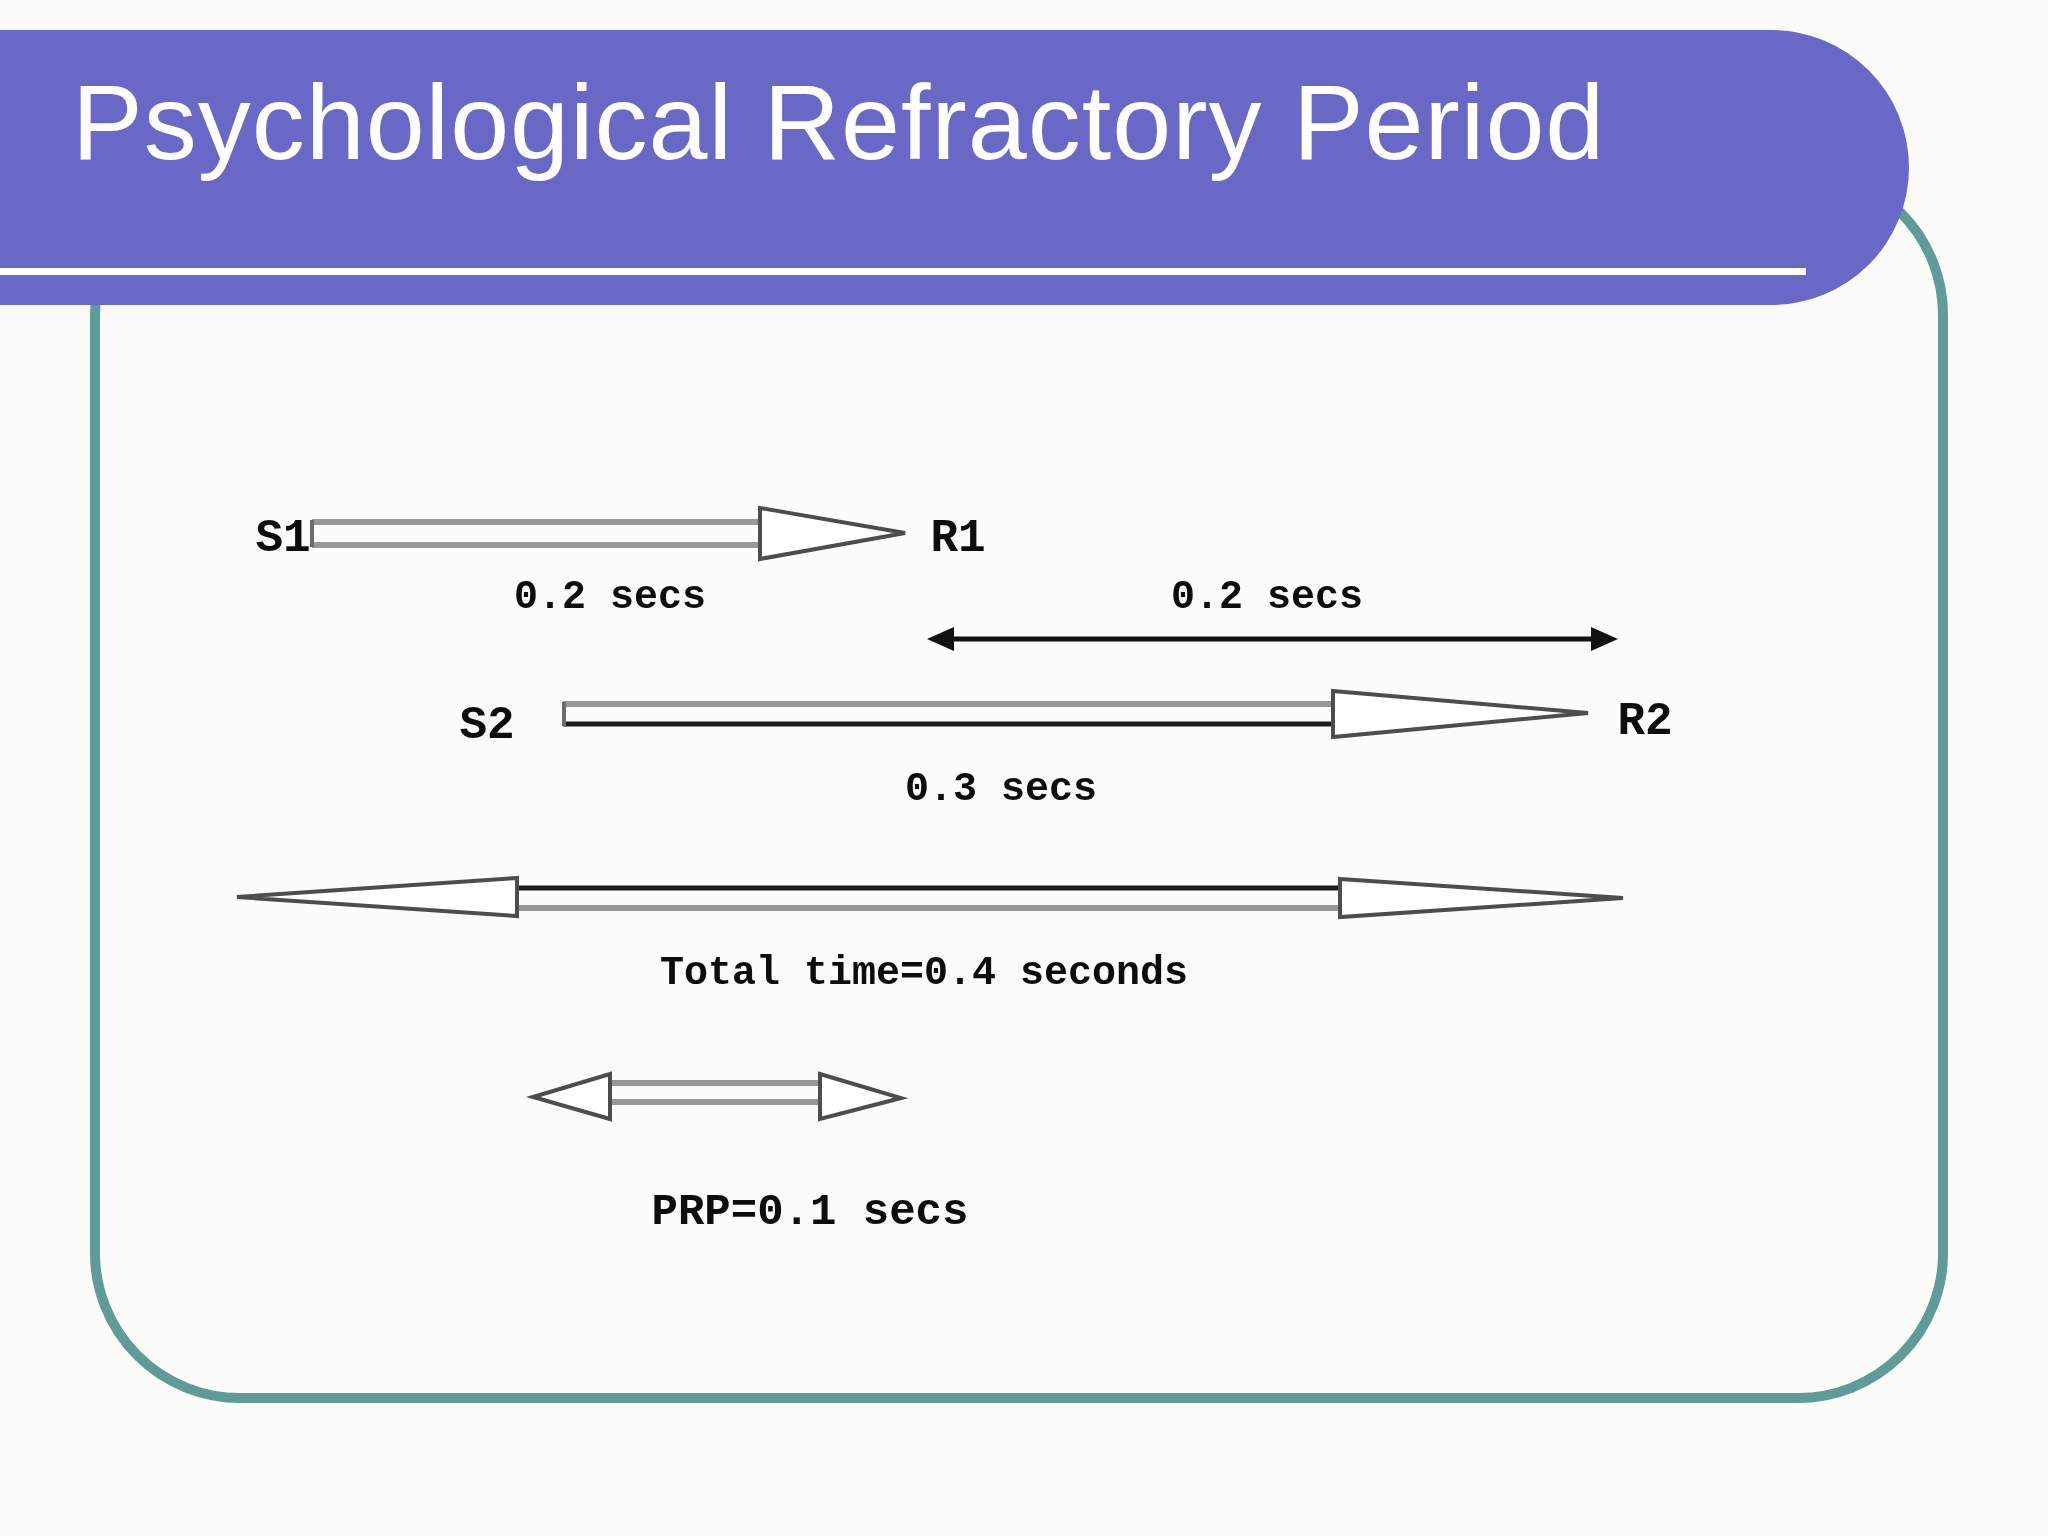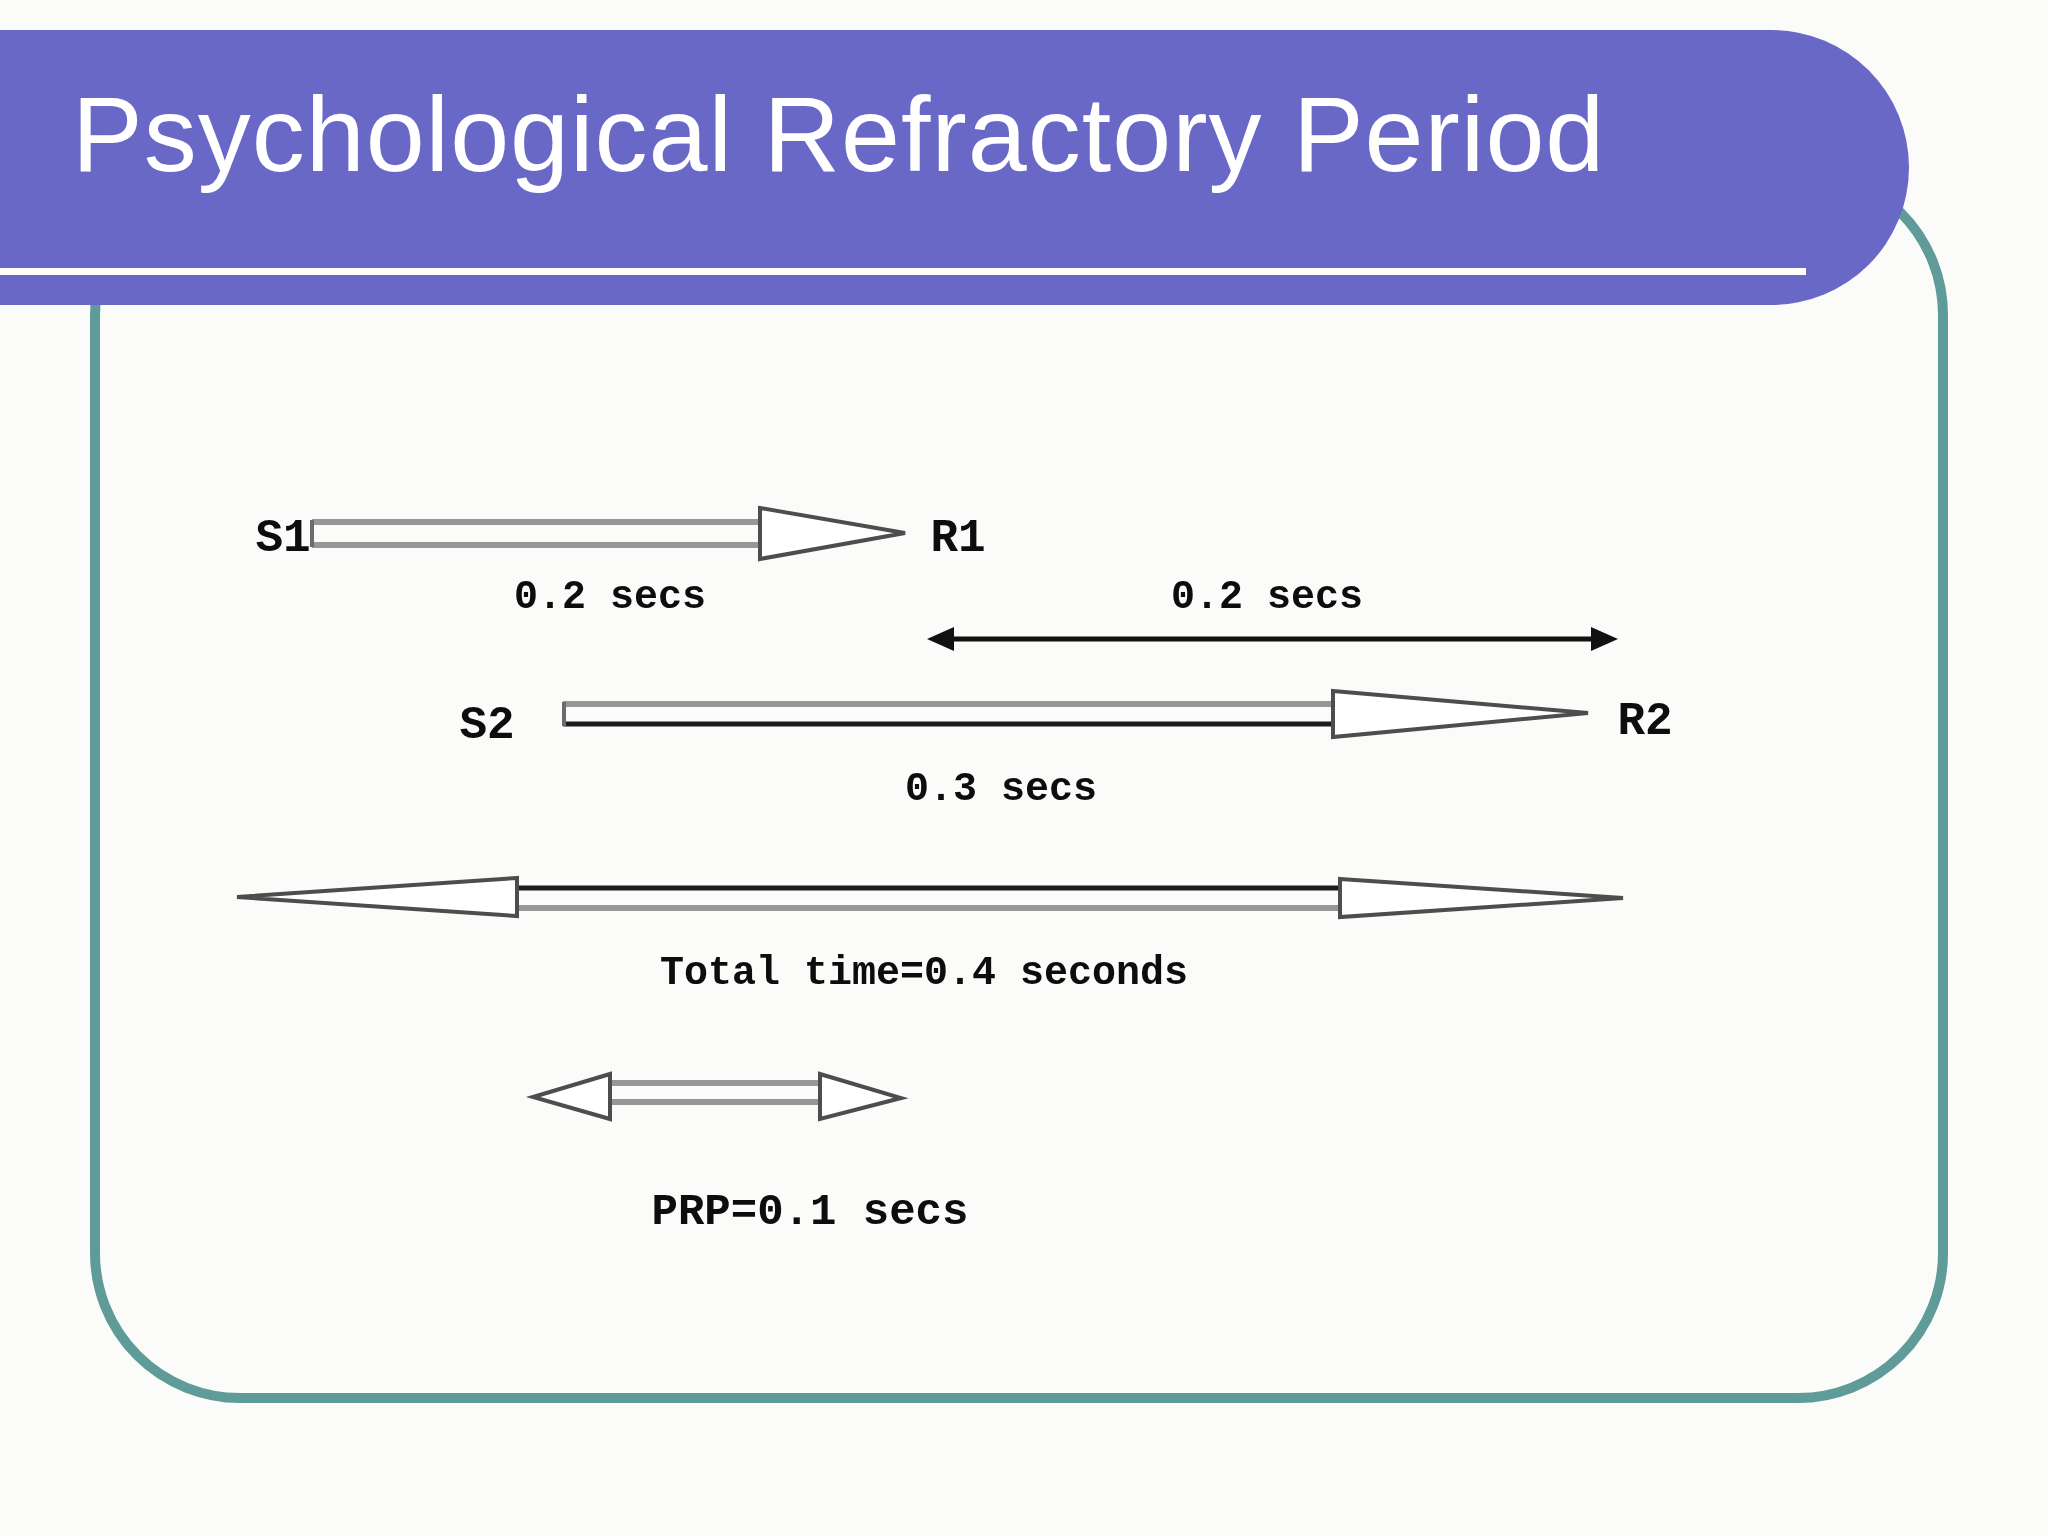--- a/index.html
+++ b/index.html
@@ -24,21 +24,21 @@
   #banner{
     position:absolute;
     left:0;top:30px;
     width:1909px;height:275px;
     background:#6968C7;
     border-radius:0 138px 138px 0;
     z-index:3;
   }
   #slide-title{
     position:absolute;
-    left:72px;top:44px;
+    left:72px;top:32px;
     margin:0;
     font-size:106px;
     font-weight:400;
     letter-spacing:1px;
     color:#FFFFFF;
     white-space:nowrap;
   }
   #title-underline{
     position:absolute;
     left:0;top:238px;

